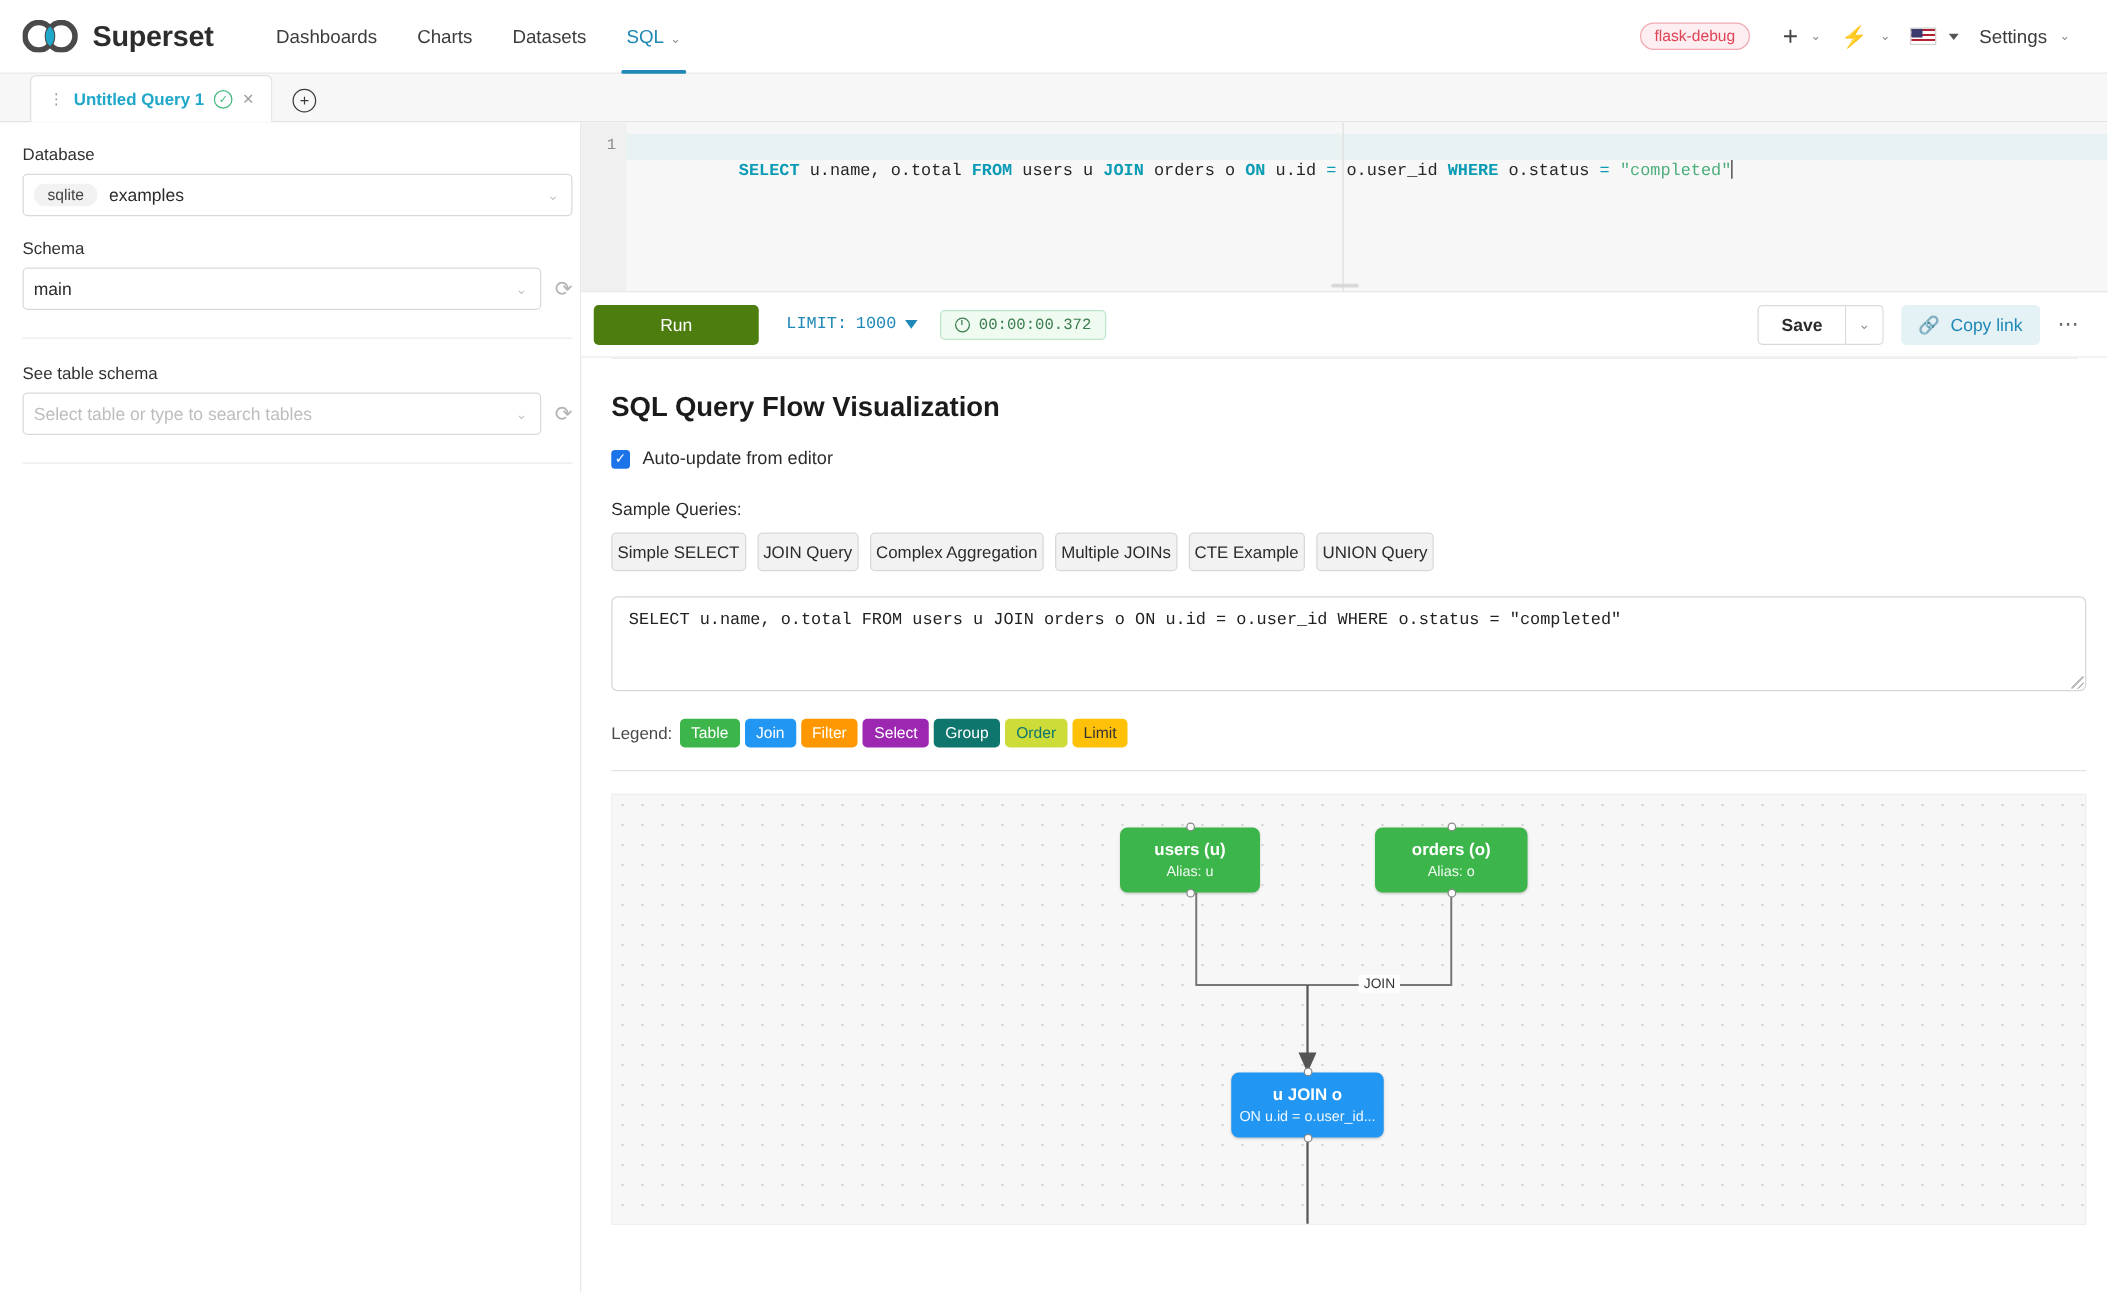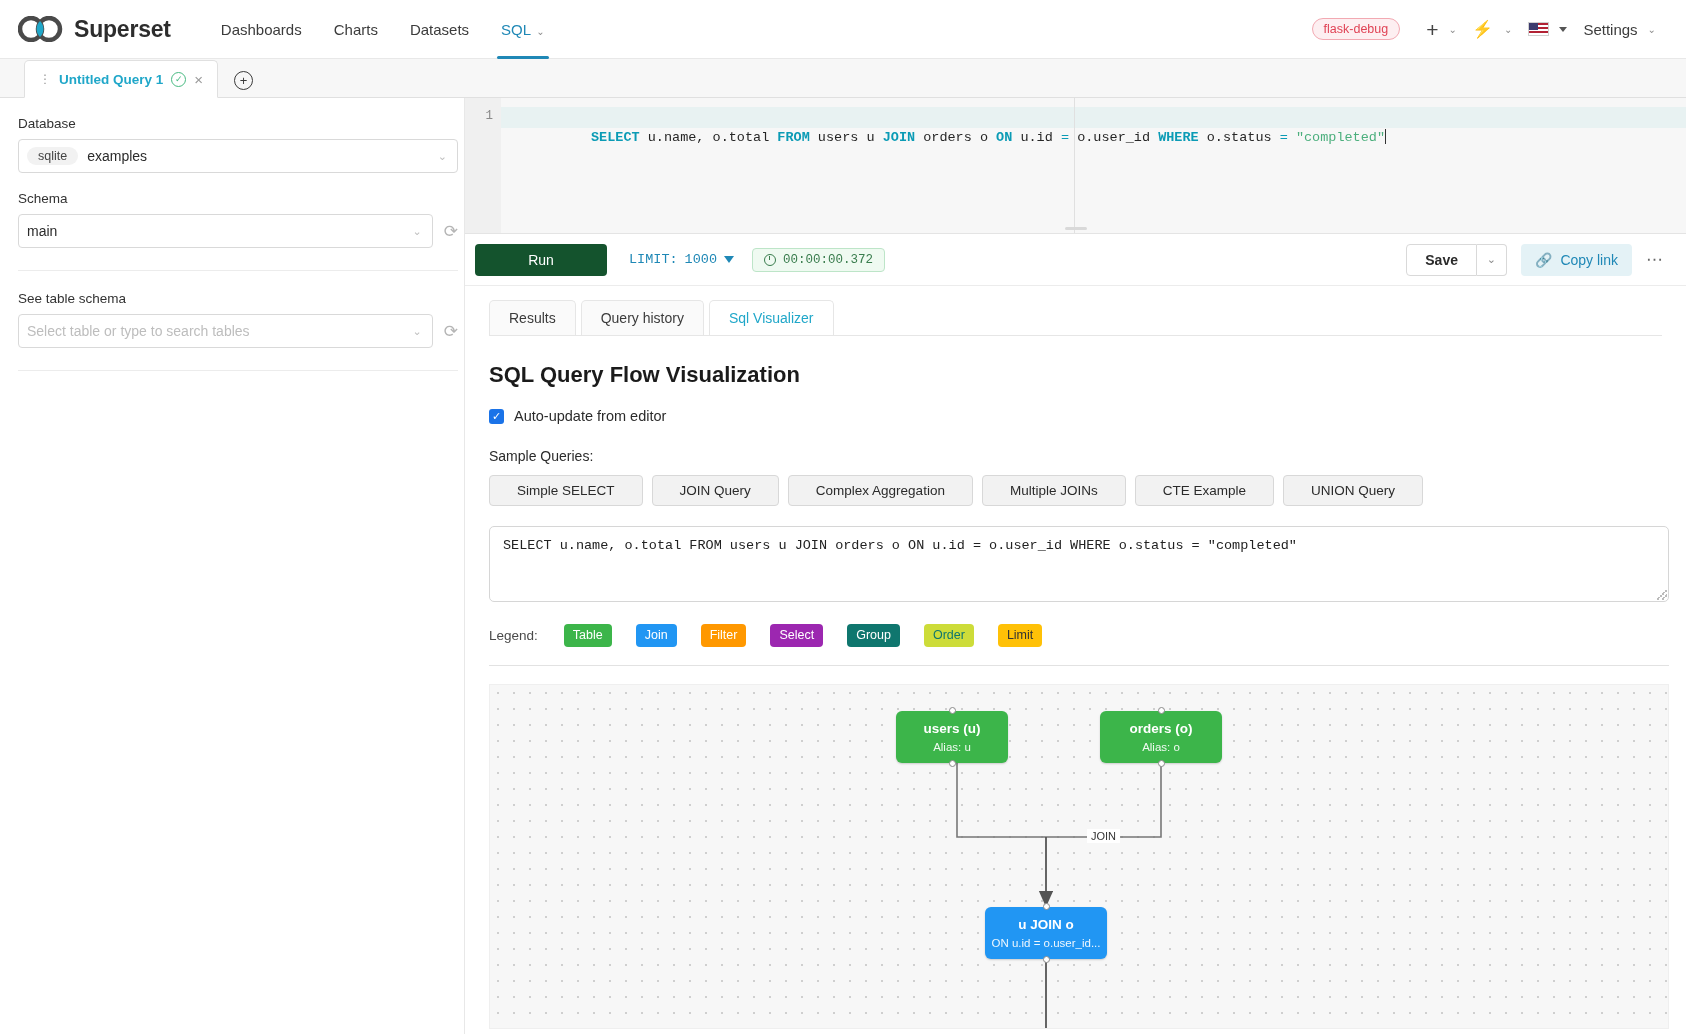--- a/index.html
+++ b/index.html
@@ -126,21 +126,21 @@
   .plain { color:#262626; }
   .caret-bar { display:inline-block; width:1px; height:15px; background:#333; vertical-align:-3px; }
   .ed-vline { position:absolute; top:0; bottom:0; width:1px; background:#e0e0e0; }
 
   
   .runbar {
     height:52px; display:flex; align-items:center; padding:0 22px 0 10px; gap:0;
     border-bottom:1px solid #ececec; position:relative; background:#fff;
   }
   .btn-run {
-    width:132px; height:32px; background:#14532d; color:#fff; border:none; border-radius:4px;
+    width:132px; height:32px; background:#4d7c0f; color:#fff; border:none; border-radius:4px;
     font-size:14px; cursor:pointer; font-family:inherit;
   }
   .limit-ctl { display:flex; align-items:center; gap:7px; margin-left:22px; color:#1f88b6; font-size:13.5px; font-family:"Liberation Mono", monospace; cursor:pointer; }
   .limit-ctl .dn { width:0;height:0;border-left:5px solid transparent;border-right:5px solid transparent;border-top:7px solid #1f88b6;}
   .timer {
     margin-left:18px; display:flex; align-items:center; gap:7px;
     border:1px solid #bde5c8; background:#effaf1; color:#3a7d4e; border-radius:4px;
     padding:4px 11px; font-size:12.5px; font-family:"Liberation Mono", monospace;
   }
   .clock { width:12px;height:12px;border:1.4px solid #3a7d4e;border-radius:50%;position:relative;}
@@ -180,34 +180,34 @@
   .autorow { display:flex; align-items:center; gap:10px; margin-bottom:24px; }
   .cb {
     width:15px;height:15px;border-radius:3px;background:#1a73e8;
     display:flex;align-items:center;justify-content:center;color:#fff;font-size:11px;line-height:1;cursor:pointer;
   }
   .autorow label { font-size:14.5px; color:#2b2b2b; }
   .sq-label { font-size:14px; color:#2b2b2b; margin-bottom:11px; }
   .sq-row { display:flex; gap:9px; margin-bottom:20px; flex-wrap:nowrap; }
   .sq-btn {
     background:#f2f2f2; border:1px solid #d8d8d8; border-radius:4px;
-    padding:7px 27px; font-size:13.5px; color:#2b2b2b; cursor:pointer; white-space:nowrap; font-family:inherit;
+    padding:7px 4px; font-size:13.5px; color:#2b2b2b; cursor:pointer; white-space:nowrap; font-family:inherit;
   }
   .sql-ta {
     width:1180px; height:76px; border:1px solid #d6d6d6; border-radius:5px;
     padding:11px 13px; font-family:"Liberation Mono", monospace; font-size:13.5px; color:#222;
     resize:none; outline:none; background:#fff; display:block;
   }
   .ta-wrap { position:relative; width:1180px; }
   .ta-grip { position:absolute; right:2px; bottom:2px; width:10px; height:10px;
     background:
       linear-gradient(135deg,transparent 0 45%,#bbb 45% 55%,transparent 55% 100%),
       linear-gradient(135deg,transparent 0 70%,#bbb 70% 80%,transparent 80% 100%);
   }
-  .legend-row { display:flex; align-items:center; gap:24px; margin:22px 0 0 0; padding-bottom:18px; border-bottom:1px solid #e2e2e2; width:1180px;}
+  .legend-row { display:flex; align-items:center; gap:4px; margin:22px 0 0 0; padding-bottom:18px; border-bottom:1px solid #e2e2e2; width:1180px;}
   .legend-lbl { font-size:13.5px; color:#4a4a4a; margin-right:2px; }
   .chip { color:#fff; border-radius:4px; padding:3px 9px; font-size:12.5px; line-height:1.35; }
 
   
   .canvas {
     width:1180px; height:345px; margin-top:18px; position:relative;
     background-color:#f7f7f7;
     background-image:radial-gradient(#cfcfcf 1px, transparent 1px);
     background-size:16px 16px;
     border:1px solid #efefef;
@@ -354,25 +354,20 @@
         <div class="btn-save">Save</div>
         <div class="btn-save-caret">⌄</div>
         <div class="btn-copylink">
           <span>🔗</span>
           <span>Copy link</span>
         </div>
         <div class="dots">⋯</div>
       </div>
     </div>
 
-    <div class="resulttabs">
-      <div class="rtab">Results</div>
-      <div class="rtab">Query history</div>
-      <div class="rtab active">Sql Visualizer</div>
-    </div>
     <div class="rtab-underline"></div>
 
     <div class="vizpanel">
       <div class="viz-inner">
         <h2 class="viz-title">SQL Query Flow Visualization</h2>
 
         <div class="autorow">
           <span class="cb">✓</span>
           <label>Auto-update from editor</label>
         </div>

